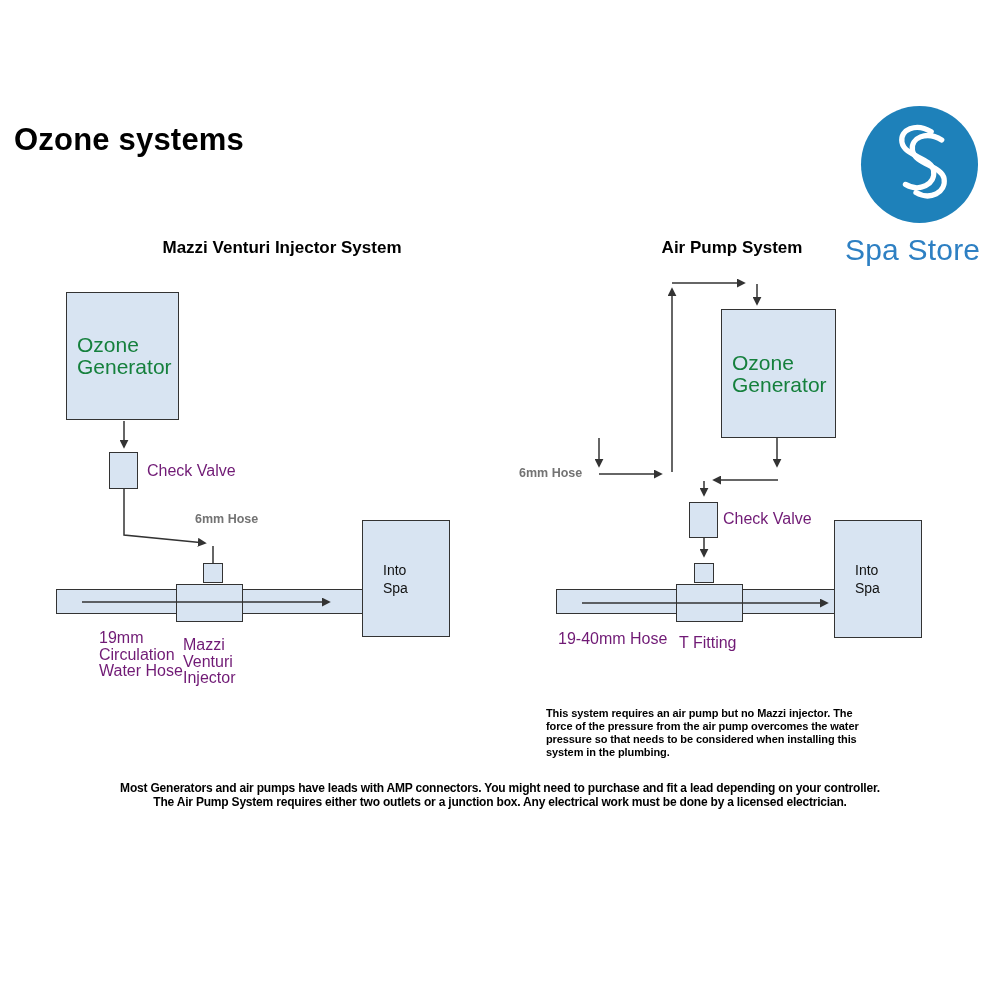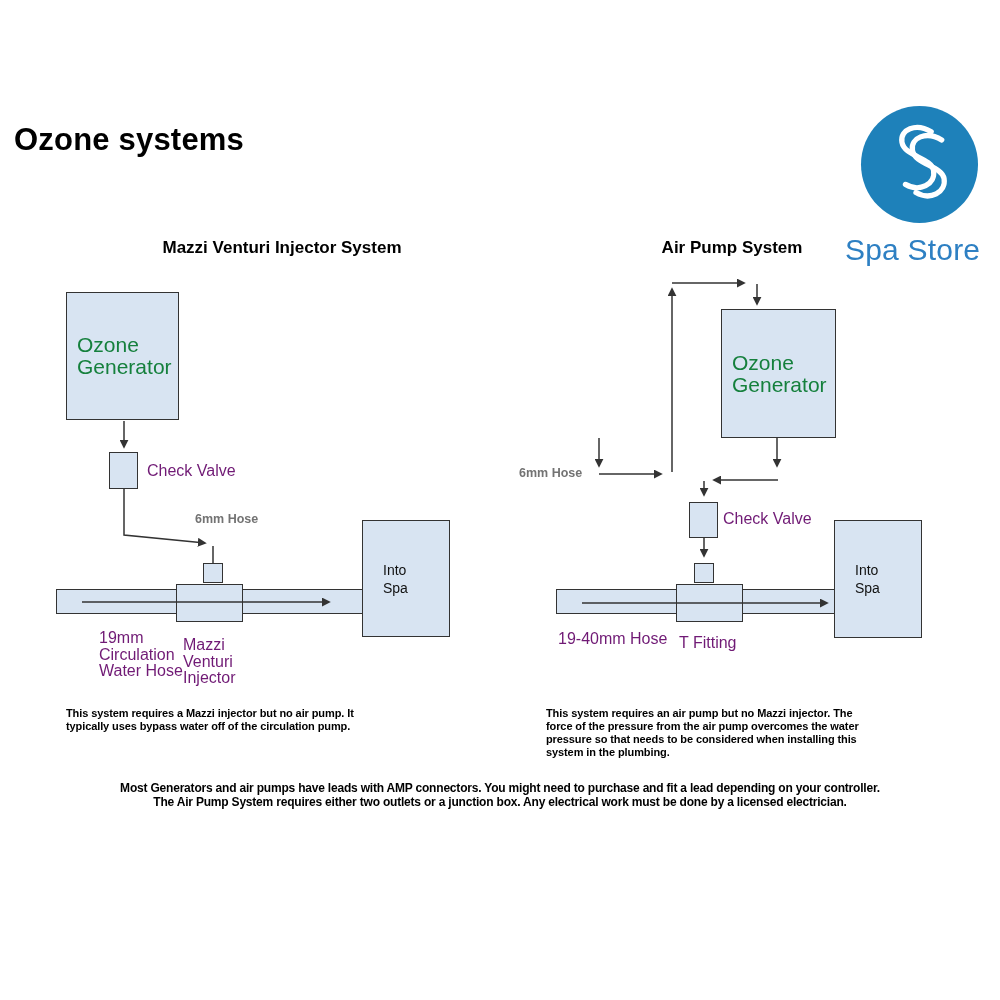--- a/index.html
+++ b/index.html
@@ -82,22 +82,20 @@
   <div id="l-pipeL" class="box"></div>
   <div id="l-pipeR" class="box"></div>
   <div id="l-spa" class="box spa-box pre">Into
 Spa</div>
   <div class="lbl pre" style="left:52px;top:630px;margin-left:47px;">19mm
 Circulation
 Water Hose</div>
   <div class="lbl pre" style="left:183px;top:637px;">Mazzi
 Venturi
 Injector</div>
-  <div id="left-note" class="note pre">This system requires a Mazzi injector but no air pump. It
-typically uses bypass water off of the circulation pump.</div>
 
   <div id="r-gen" class="box big-box pre">Ozone
 Generator</div>
   <div class="lbl-bold" style="left:519px;top:466px;">6mm Hose</div>
   <div id="r-cv" class="box"></div>
   <div class="lbl" style="left:723px;top:511px;">Check Valve</div>
   <div id="r-conn" class="box"></div>
   <div id="r-tfit" class="box"></div>
   <div id="r-pipeL" class="box"></div>
   <div id="r-pipeR" class="box"></div>

